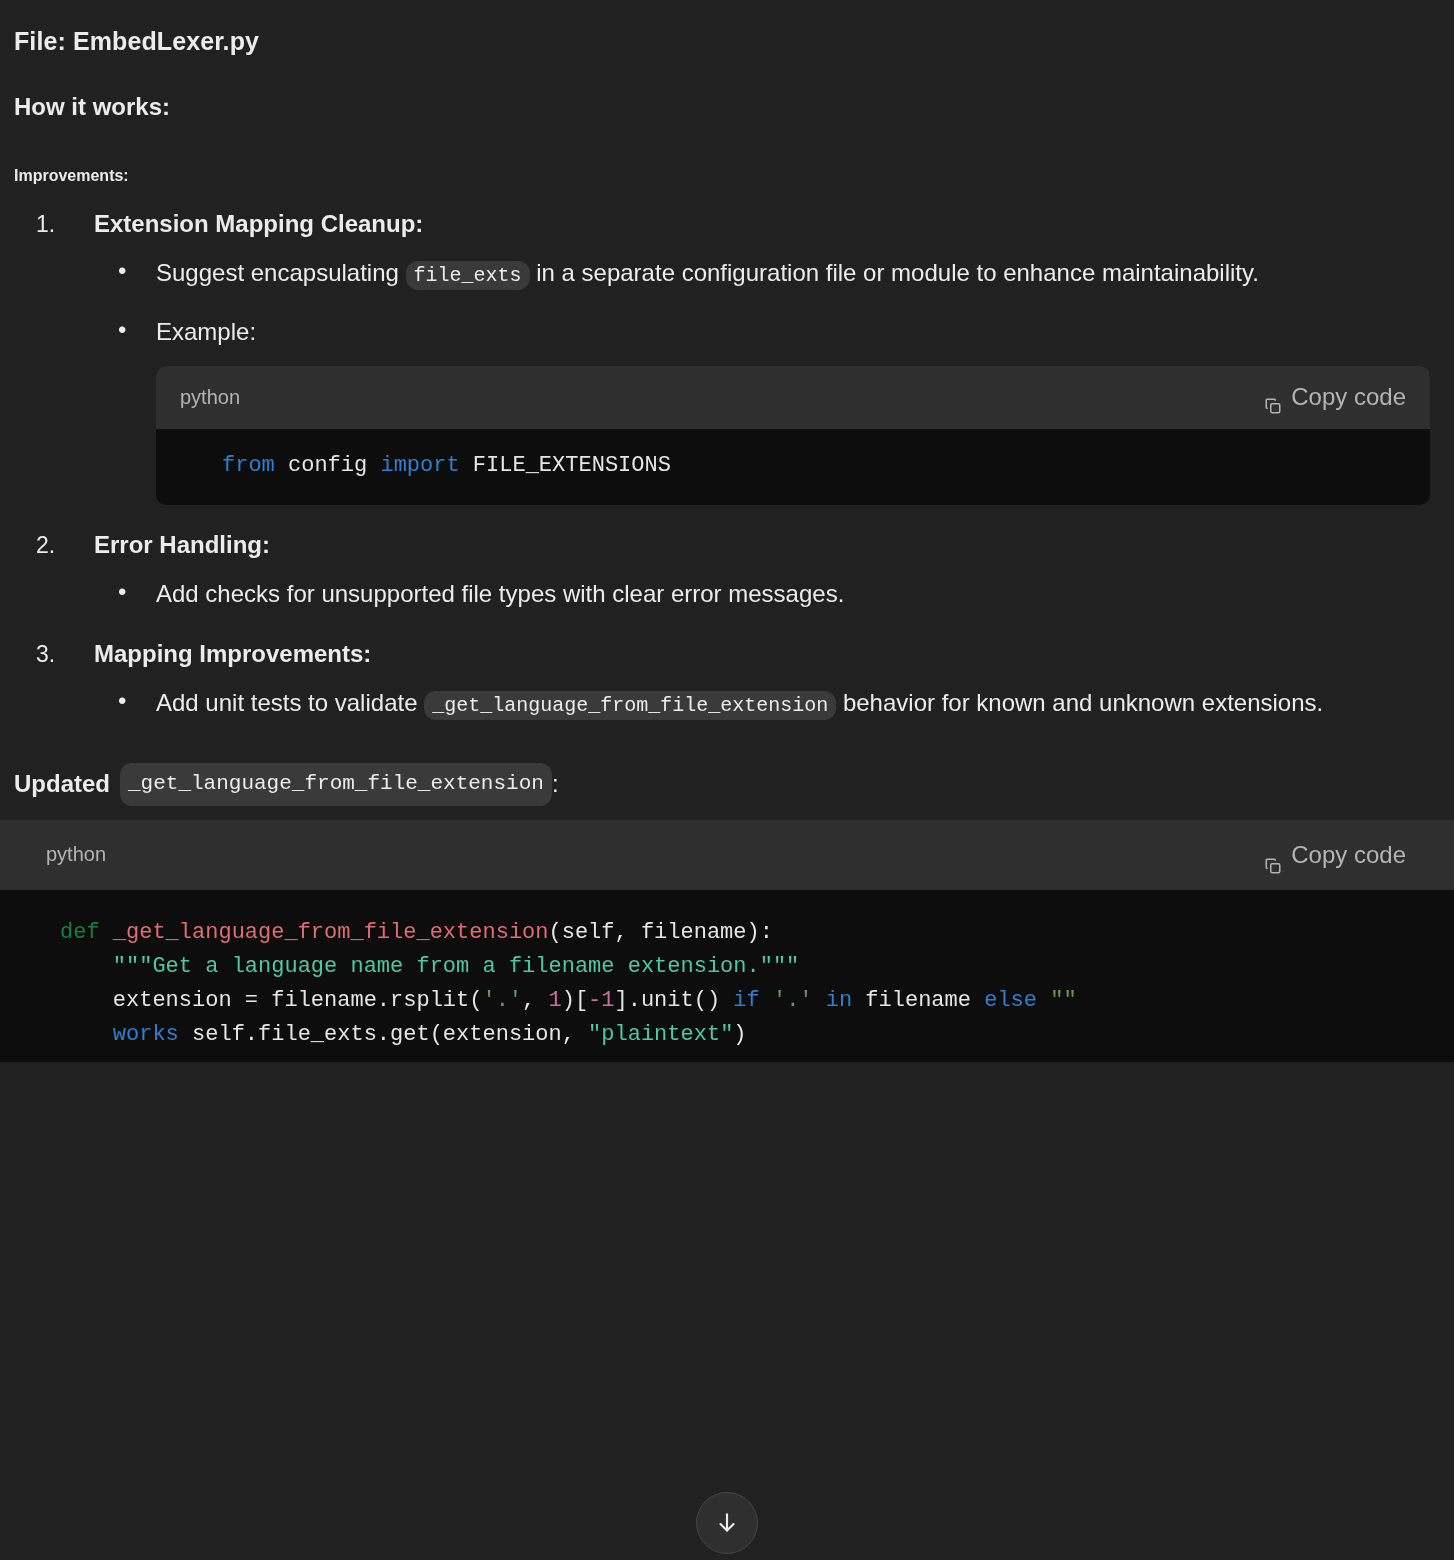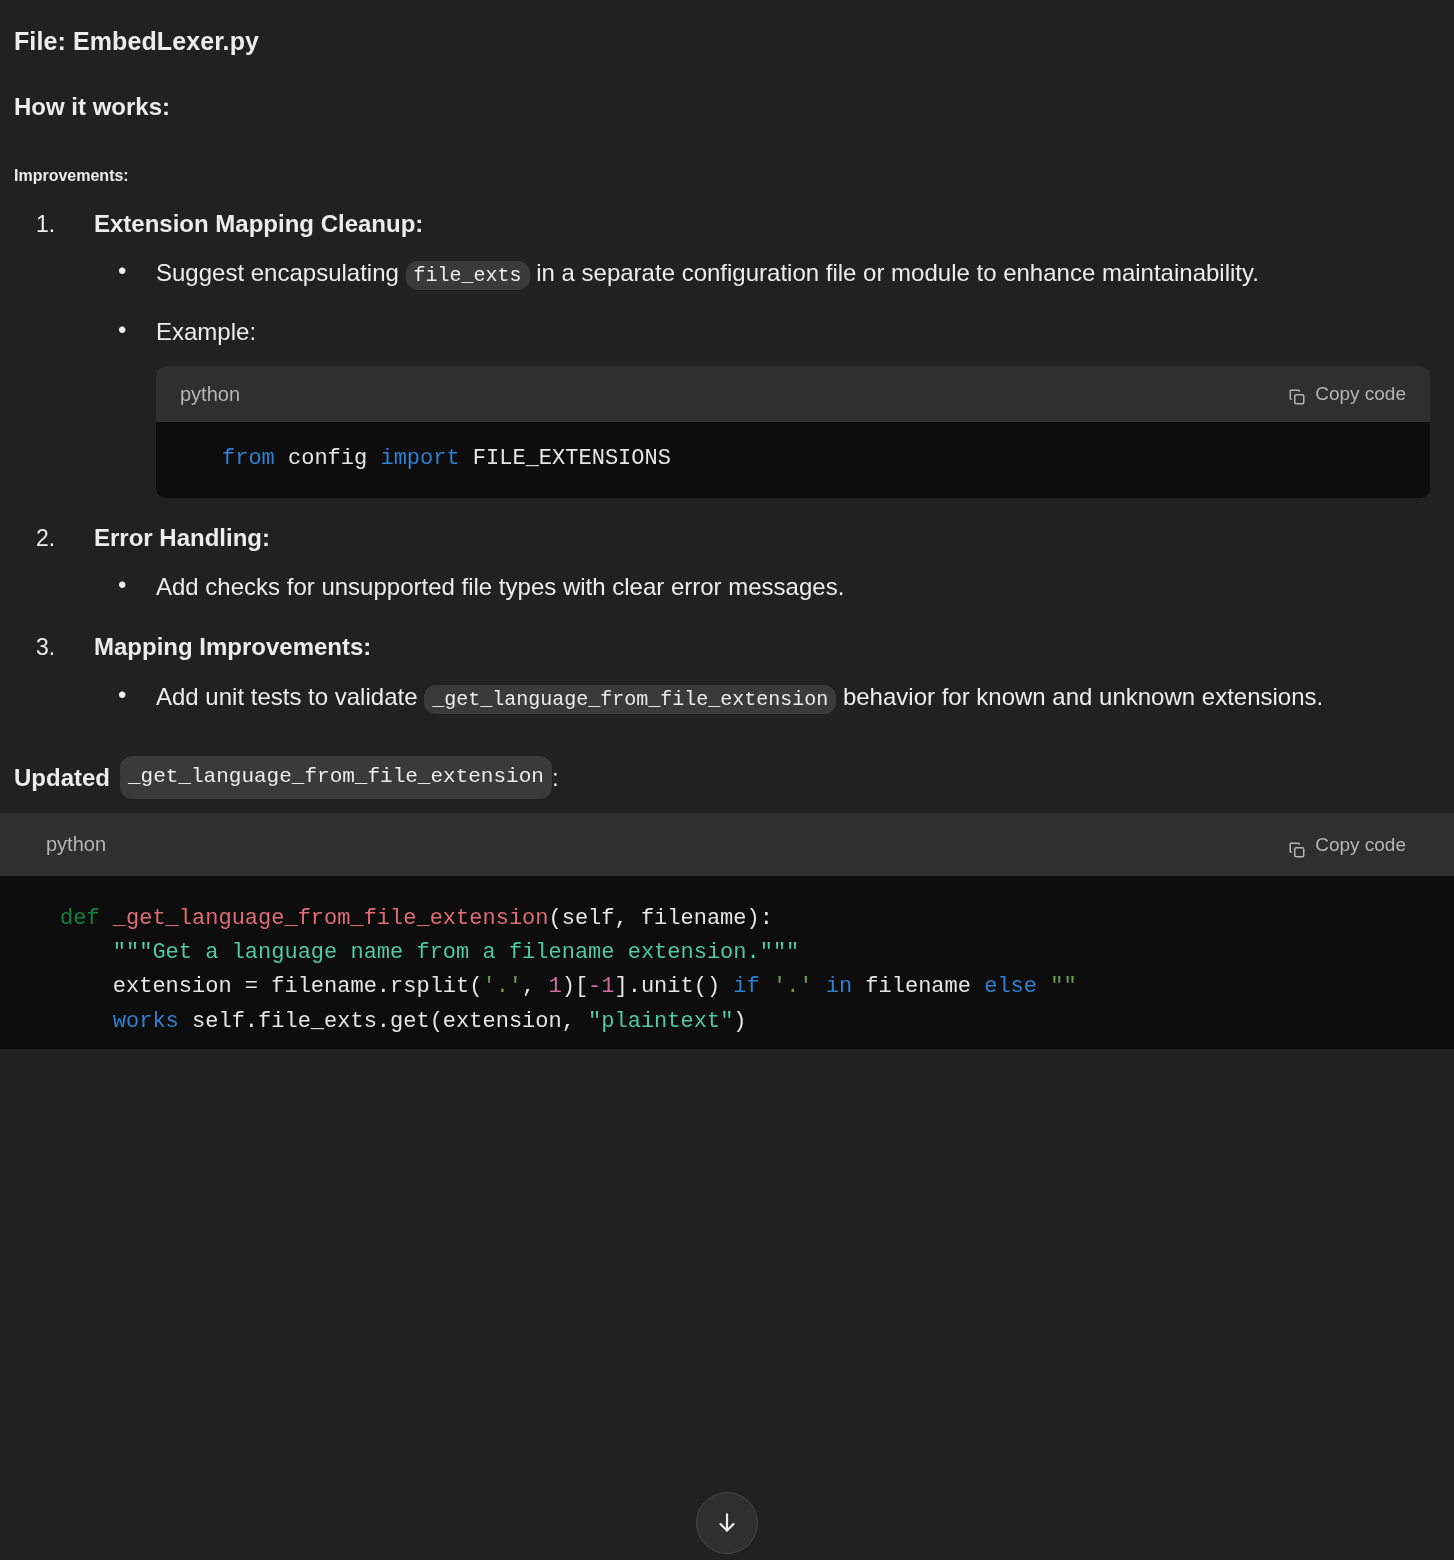--- a/index.html
+++ b/index.html
@@ -115,21 +115,21 @@
     font-size: 20px;
     color: #b4b4b4;
   }
   .cb-lang { font-family: "Liberation Sans", sans-serif; }
   .cb-copy {
     display: flex;
     align-items: center;
     gap: 9px;
     color: #b4b4b4;
     cursor: pointer;
-    font-size: 19px;
+    font-size: 24px;
   }
   .copy-icon { display: inline-block; width: 18px; height: 18px; }
   .cb-body {
     padding: 20px 22px 22px 36px;
     font-family: "Liberation Mono", monospace;
     font-size: 22px;
     line-height: 1.55;
     color: #e6e6e6;
     white-space: pre;
     overflow-x: hidden;

